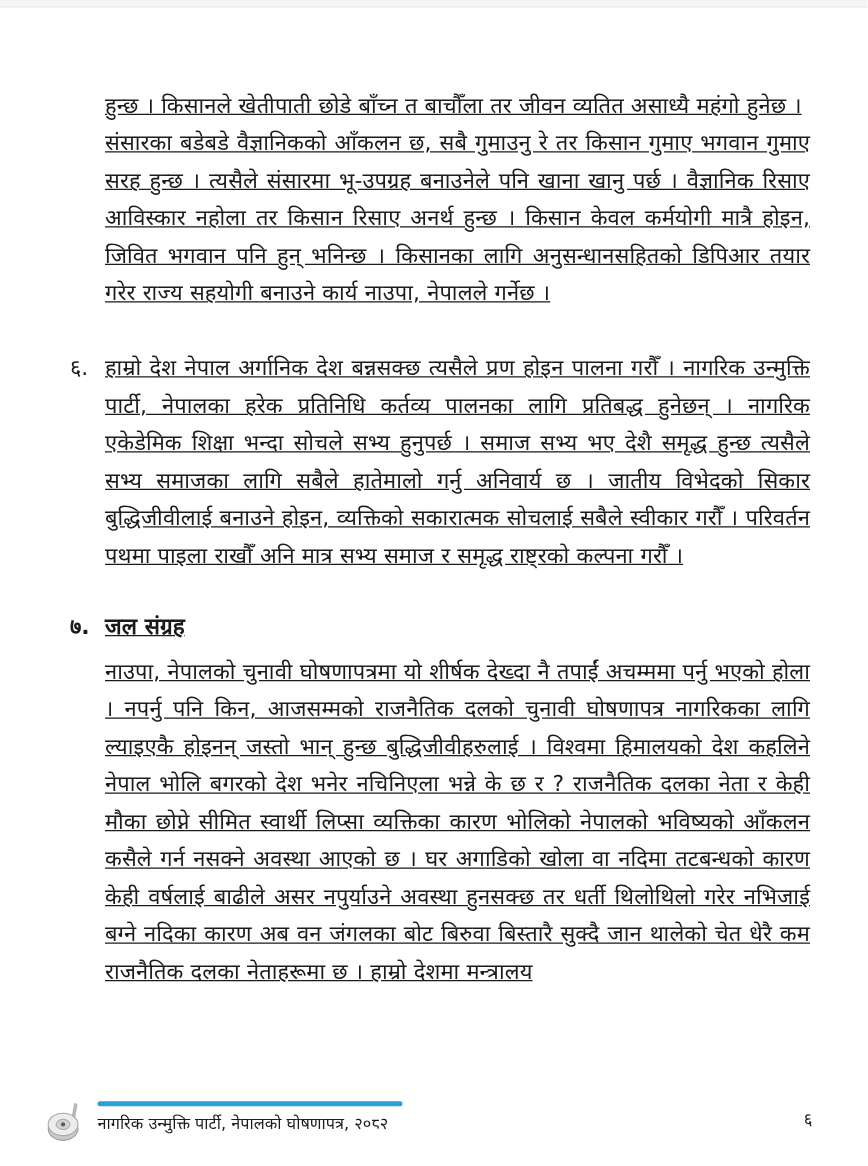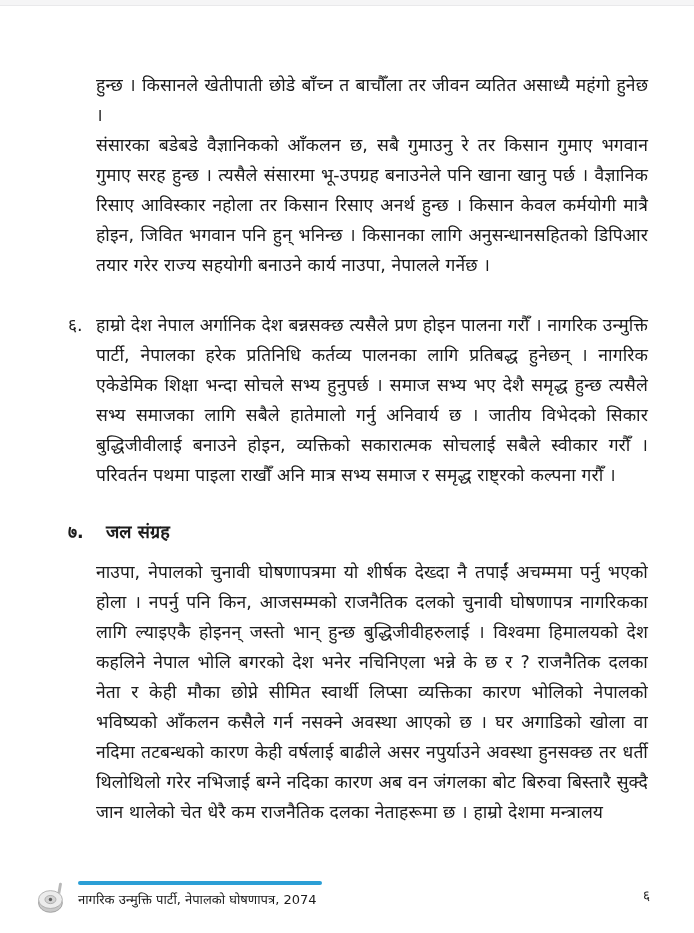--- a/index.html
+++ b/index.html
@@ -18,22 +18,23 @@
   .top-strip {
     position: absolute;
     top: 0; left: 0; right: 0;
     height: 5px;
     background: #f5f5f6;
     border-bottom: 1px solid #e9e9eb;
   }
   .content {
     position: absolute;
     top: 70px;
-    left: 96px;
+    left: 84px;
     right: 46px;
+    text-decoration: underline;
   }
   .para {
     margin: 0;
     text-align: justify;
     font-size: 17.5px;
     line-height: 30px;
     letter-spacing: 0.1px;
   }
   .numbered-item {
     position: relative;
@@ -45,21 +46,21 @@
     top: 0;
     font-size: 17.5px;
     line-height: 30px;
   }
   .section-heading-row {
     position: relative;
     margin-top: 27px;
     font-weight: bold;
   }
   .section-heading-row .section-title {
-    margin: 10px;
+    margin: 0;
     font-size: 18px;
     line-height: 30px;
     font-weight: bold;
   }
   .section-body {
     margin-top: 6px;
   }
   
   .footer-logo {
     position: absolute;
@@ -124,16 +125,16 @@
     <rect x="26" y="6" width="3.4" height="16" rx="1.6" fill="#b8b8b8" transform="rotate(10 27.5 14)"></rect>
     <ellipse cx="17" cy="30" rx="14" ry="11" fill="#c9c9c9" stroke="#9a9a9a" stroke-width="1"></ellipse>
     <ellipse cx="17" cy="26" rx="14" ry="10.5" fill="#ececec" stroke="#a8a8a8" stroke-width="1"></ellipse>
     <ellipse cx="17" cy="26" rx="6.5" ry="4.8" fill="#d2d2d2" stroke="#999999" stroke-width="0.8"></ellipse>
     <circle cx="17" cy="26" r="2" fill="#5d5d5d"></circle>
   </svg>
 </div>
 
 <div class="footer-block">
   <div class="footer-rule"></div>
-  <div class="footer-title">नागरिक उन्मुक्ति पार्टी, नेपालको घोषणापत्र, 2074</div>
+  <div class="footer-title">नागरिक उन्मुक्ति पार्टी, नेपालको घोषणापत्र, २०८२</div>
 </div>
 
 <div class="page-number">६</div>
 
 </body></html>

